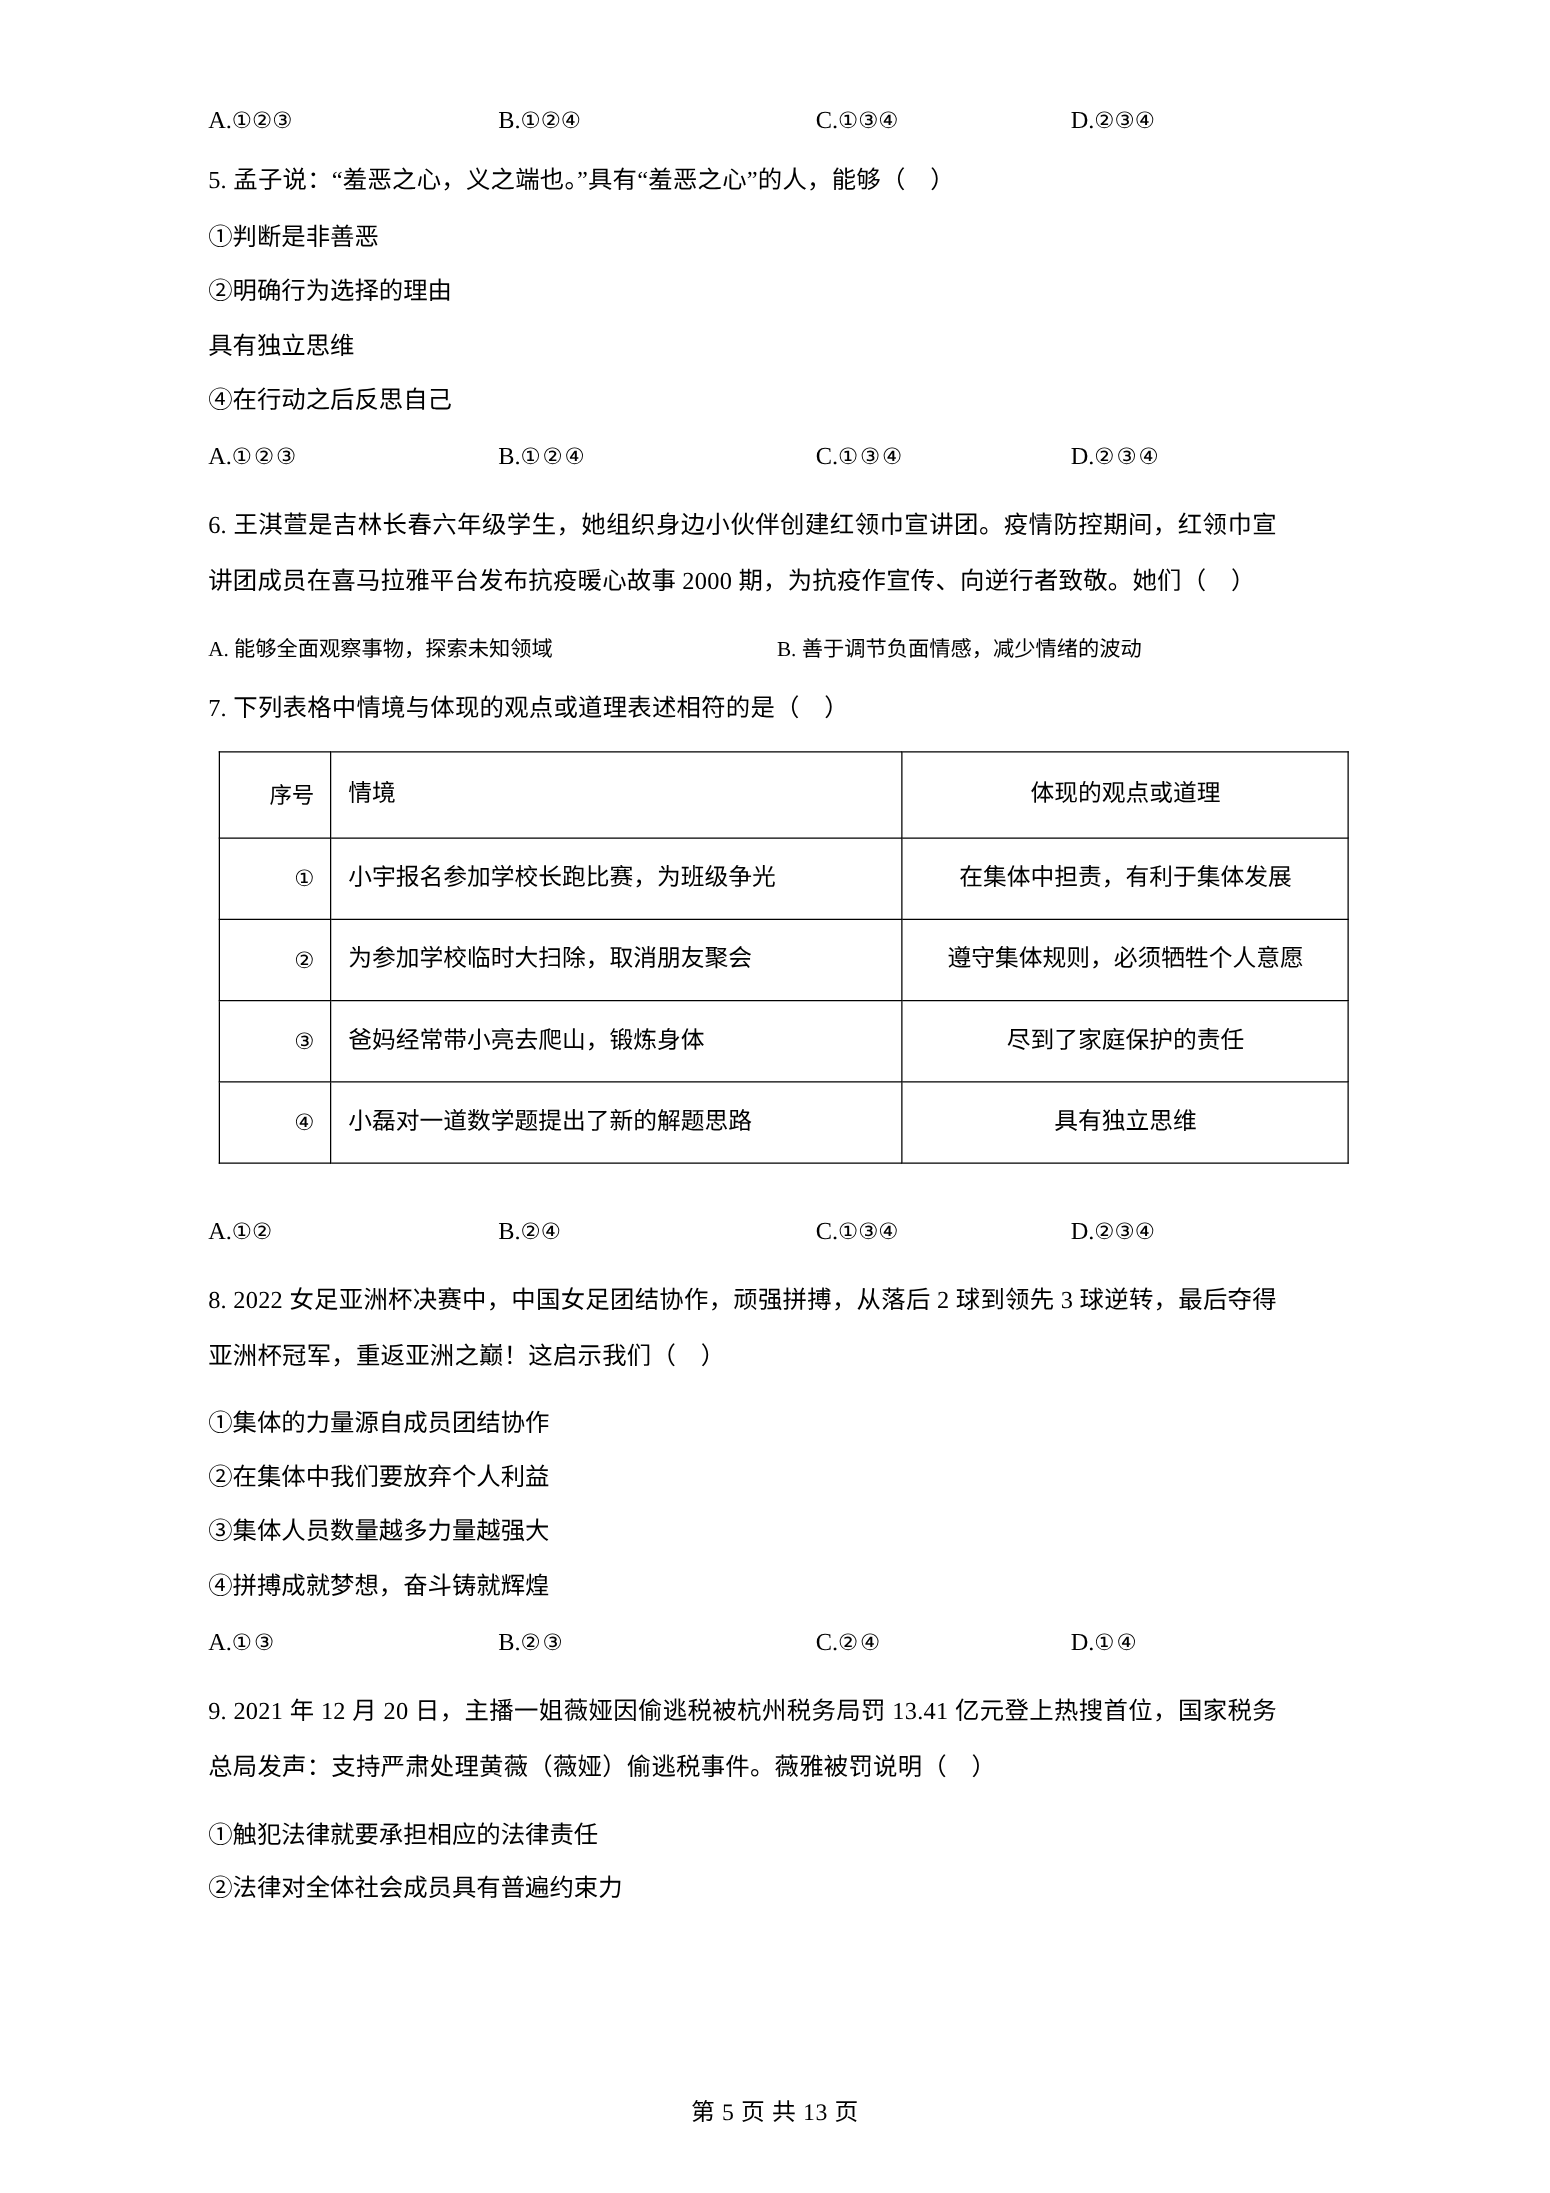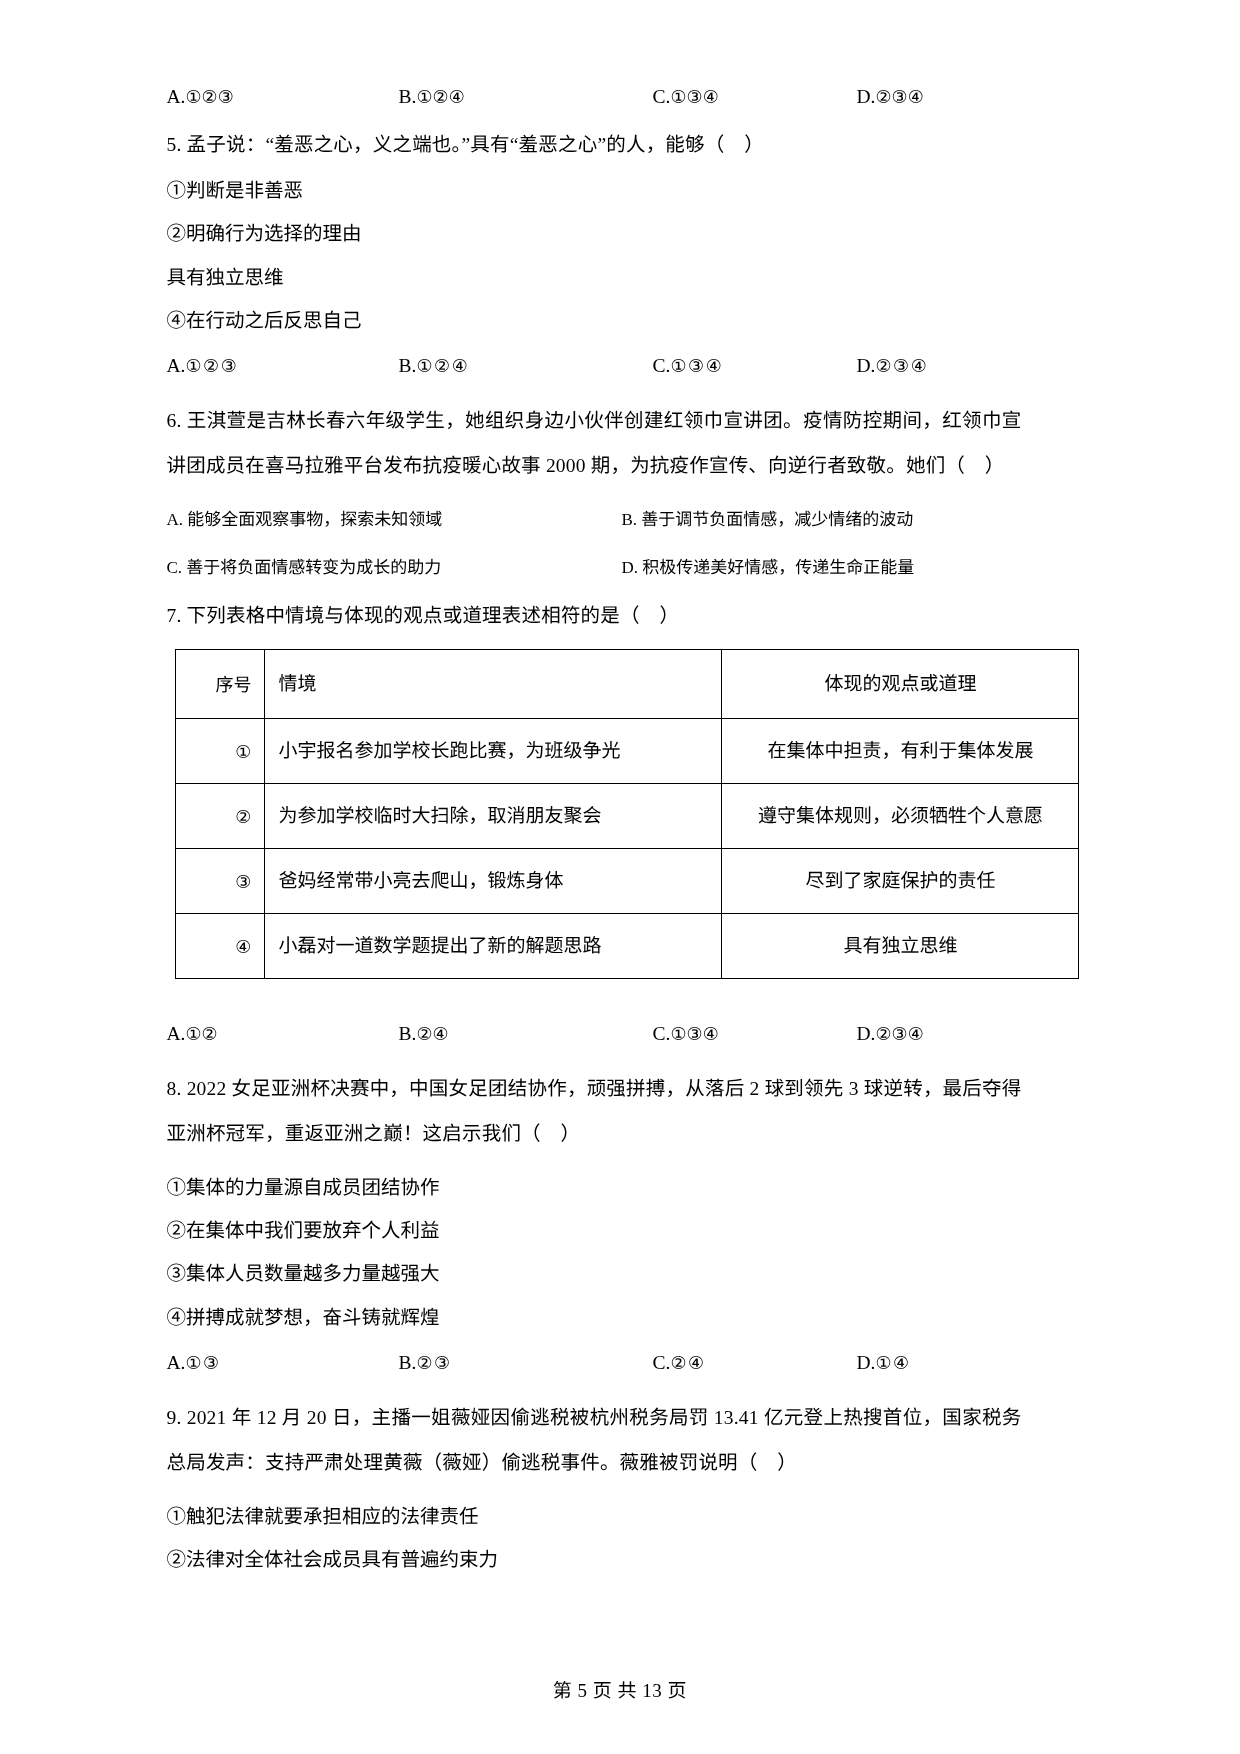--- a/index.html
+++ b/index.html
@@ -155,24 +155,20 @@
         <span class="opt o-d spaced"><span class="lab">D.</span><span class="val">②③④</span></span>
       </div>
     </div>
 
     <div>
       <p class="stem two-line">6. 王淇萱是吉林长春六年级学生，她组织身边小伙伴创建红领巾宣讲团。疫情防控期间，红领巾宣讲团成员在喜马拉雅平台发布抗疫暖心故事 2000 期，为抗疫作宣传、向逆行者致敬。她们（　）</p>
       <div class="opt2-row">
         <span class="opt2 c-left">A. 能够全面观察事物，探索未知领域</span>
         <span class="opt2 c-right">B. 善于调节负面情感，减少情绪的波动</span>
       </div>
-      <div class="opt2-row">
-        <span class="opt2 c-left">C. 善于将负面情感转变为成长的助力</span>
-        <span class="opt2 c-right">D. 积极传递美好情感，传递生命正能量</span>
-      </div>
     </div>
 
     <div>
       <p class="stem">7. 下列表格中情境与体现的观点或道理表述相符的是（　）</p>
       <table class="qtable">
         <tbody>
             <tr class="hdr">
           <td class="c-no">序号</td>
           <td class="c-sit">情境</td>
           <td class="c-point">体现的观点或道理</td>

